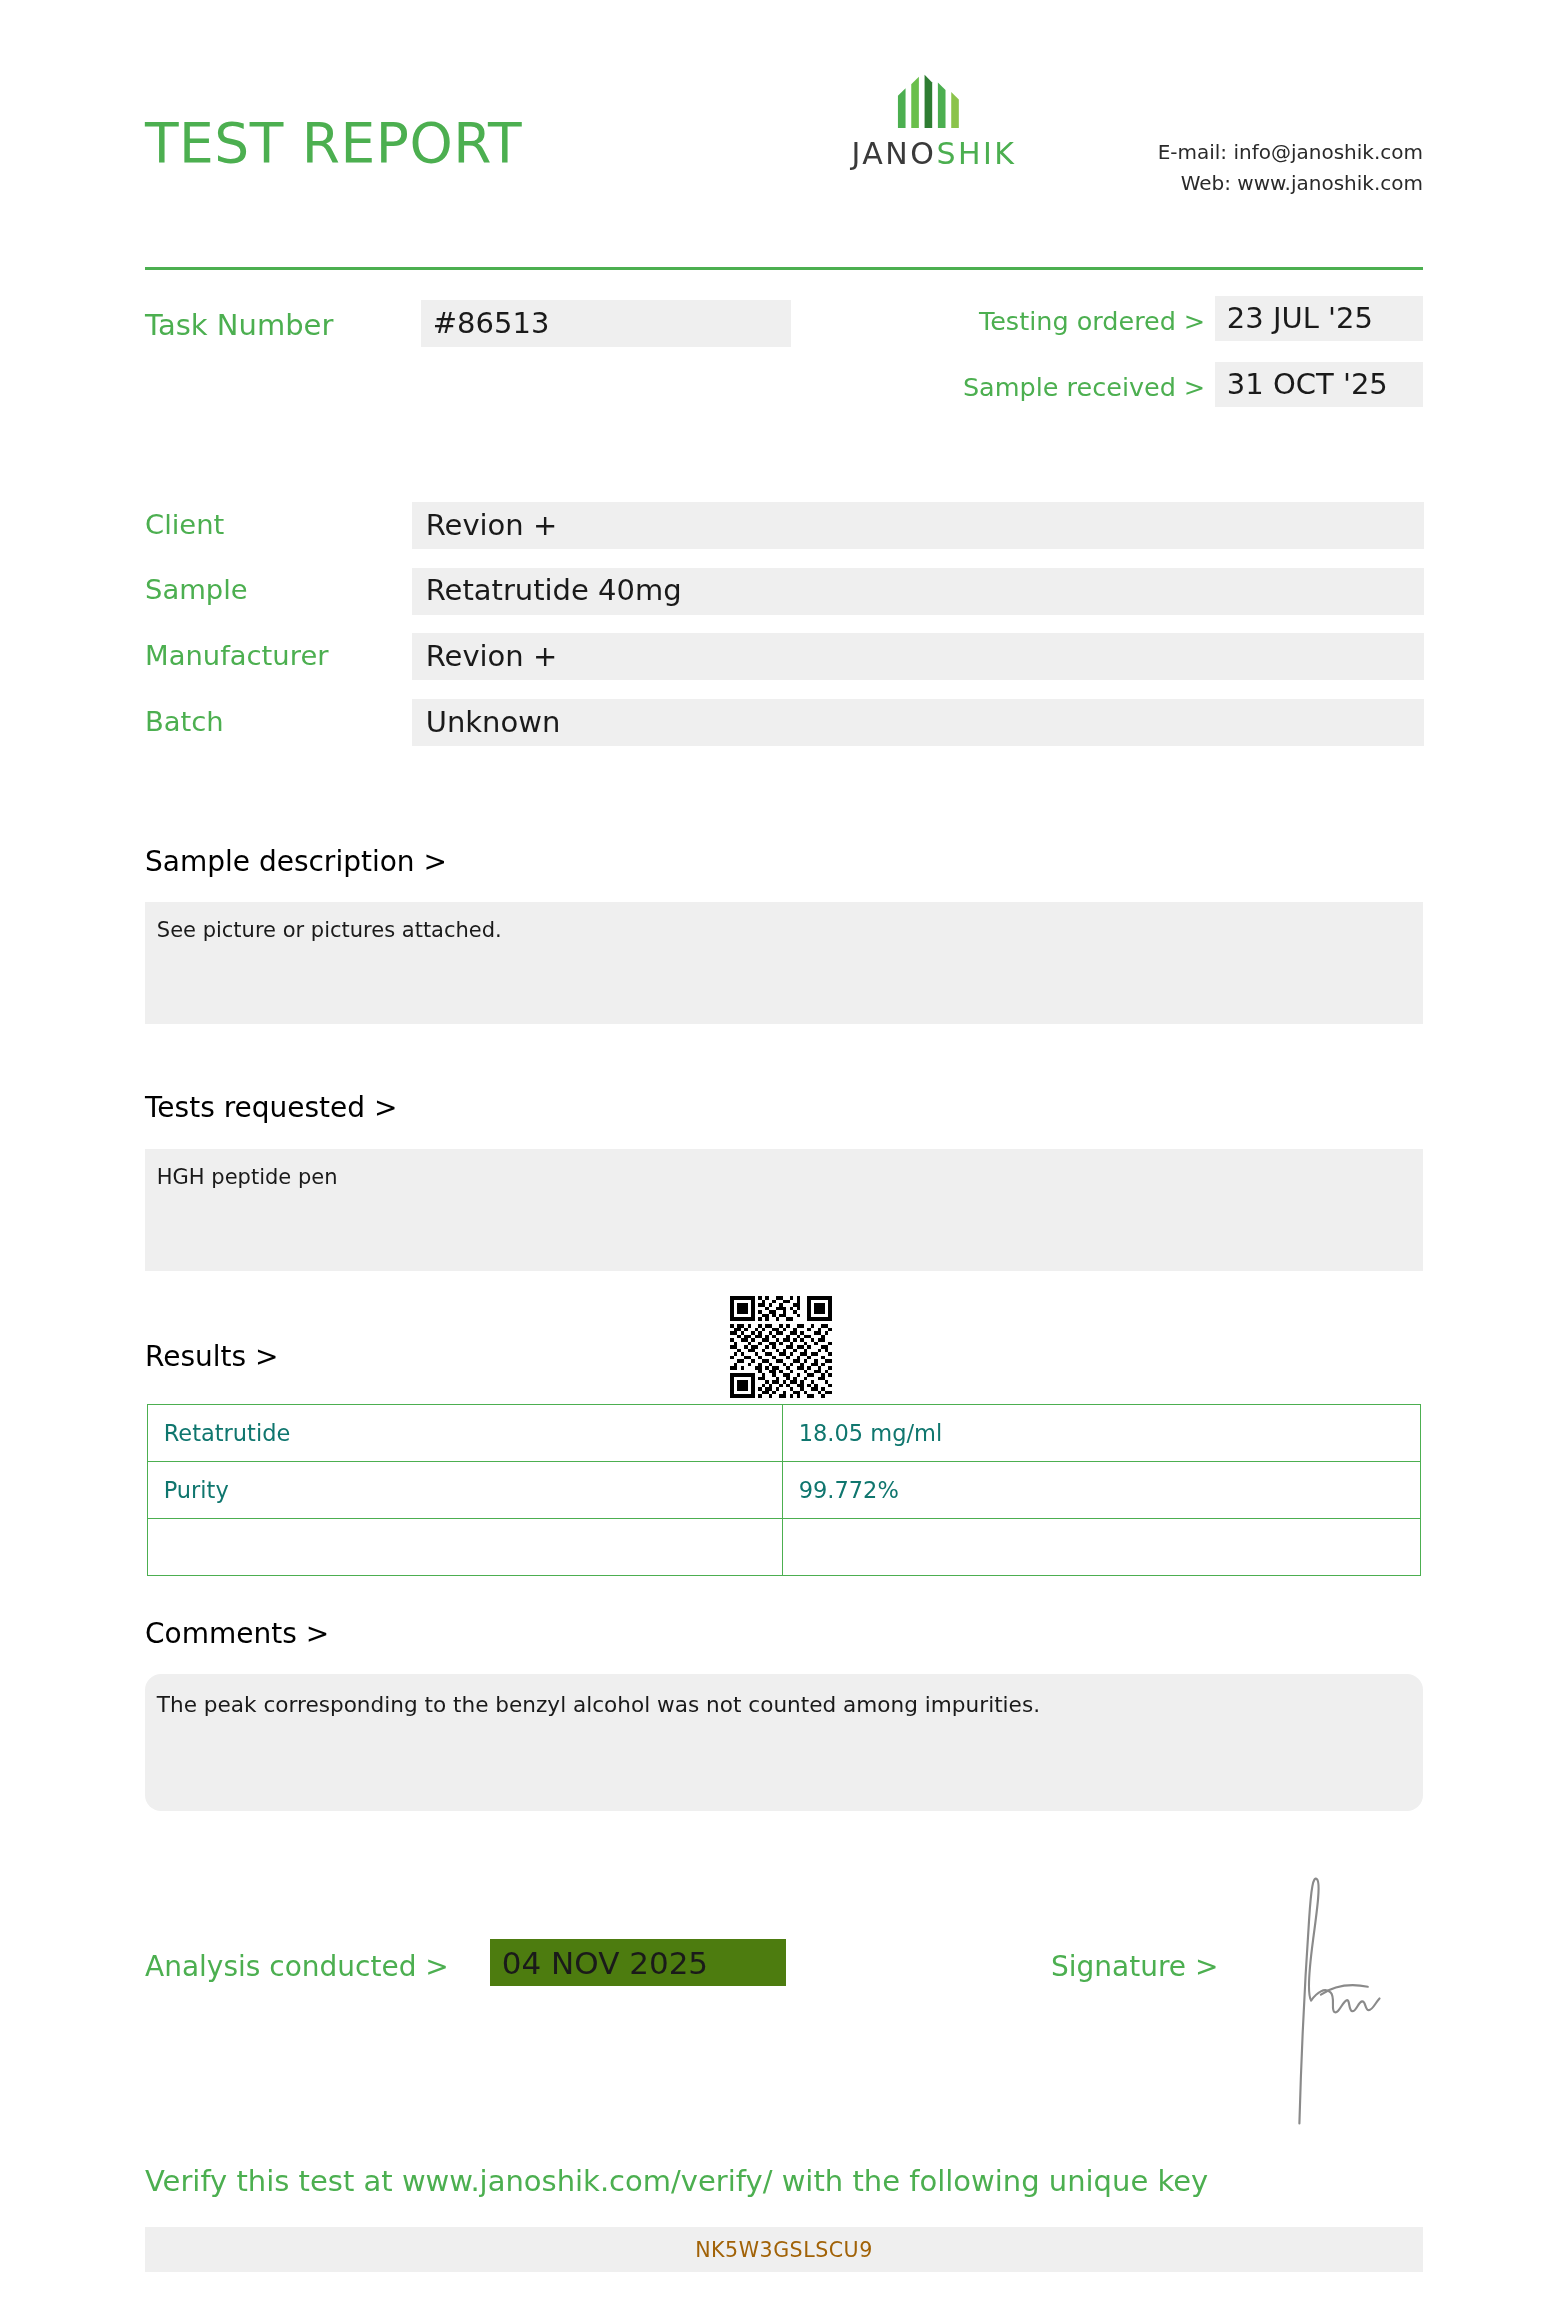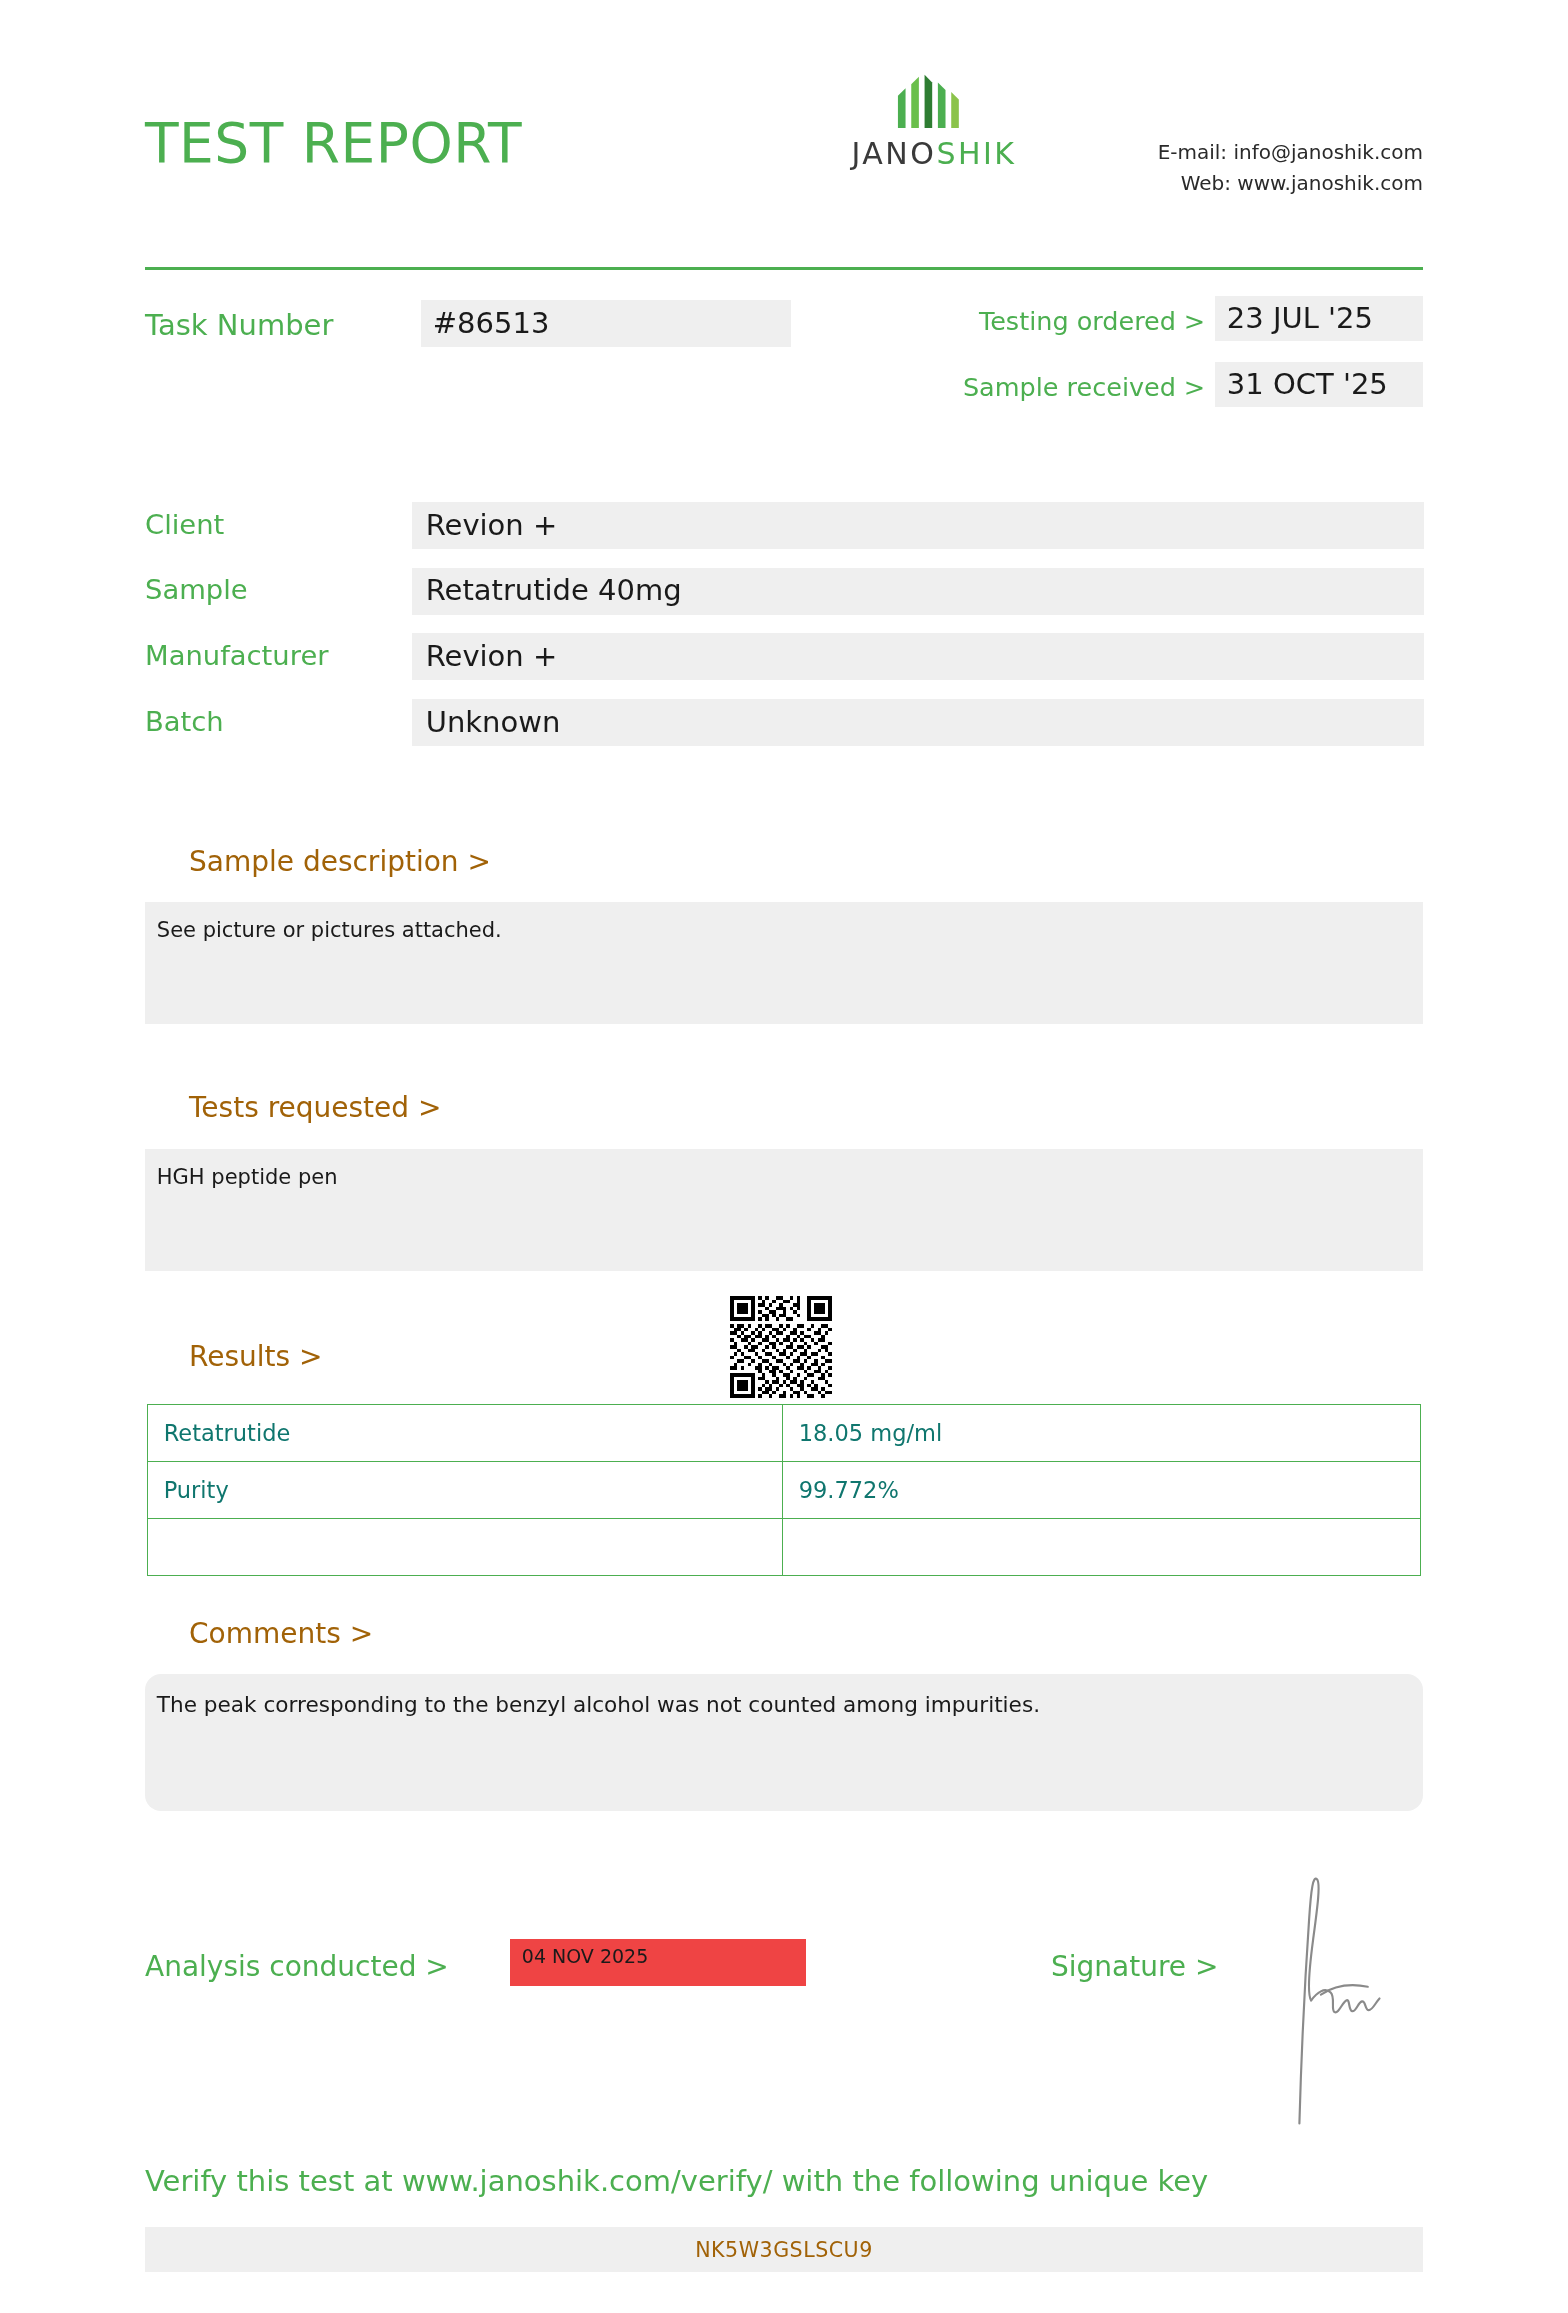--- a/index.html
+++ b/index.html
@@ -177,23 +177,22 @@
     color: #1a1a1a;
     padding: 5.9px 0 0 13.7px;
     white-space: nowrap;
   }
 
   
   .sect-title {
     position: absolute;
     left: 145px;
     font-size: 28px;
-    color: #a16207;
-    white-space: nowrap;
-    margin-left: 44px;
+    color: #000000;
+    white-space: nowrap;
   }
   .sect-box {
     position: absolute;
     left: 145px;
     width: 1278px;
     background: #efefef;
     font-size: 21px;
     color: #1a1a1a;
     padding: 15.7px 0 0 11.8px;
   }
@@ -242,26 +241,26 @@
   .analysis-label {
     position: absolute;
     left: 145px;
     top: 1950px;
     font-size: 28px;
     color: #4caf50;
     white-space: nowrap;
   }
   .analysis-value {
     position: absolute;
-    left: 510px;
+    left: 490px;
     top: 1939px;
     width: 296px;
     height: 47px;
-    background: #ef4444;
-    font-size: 19px;
+    background: #4d7c0f;
+    font-size: 31px;
     padding: 5.9px 0 0 11.8px;
     white-space: nowrap;
   }
   .sig-label {
     position: absolute;
     left: 1051px;
     top: 1950px;
     font-size: 28px;
     color: #4caf50;
     white-space: nowrap;

